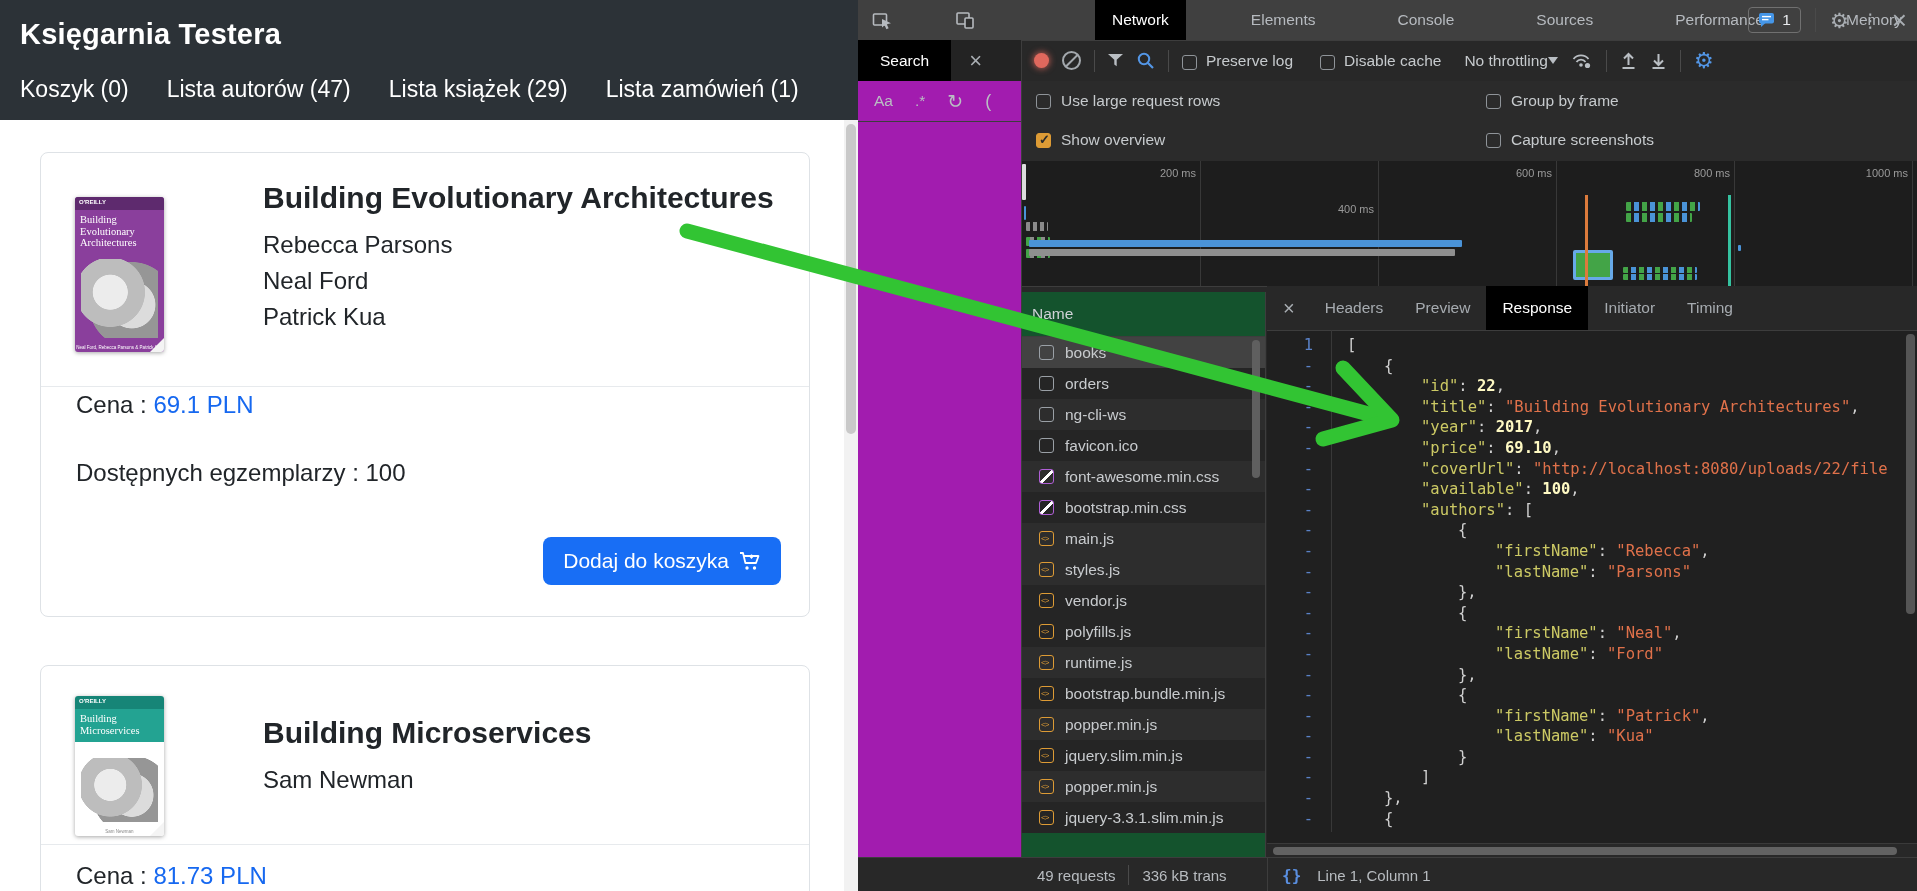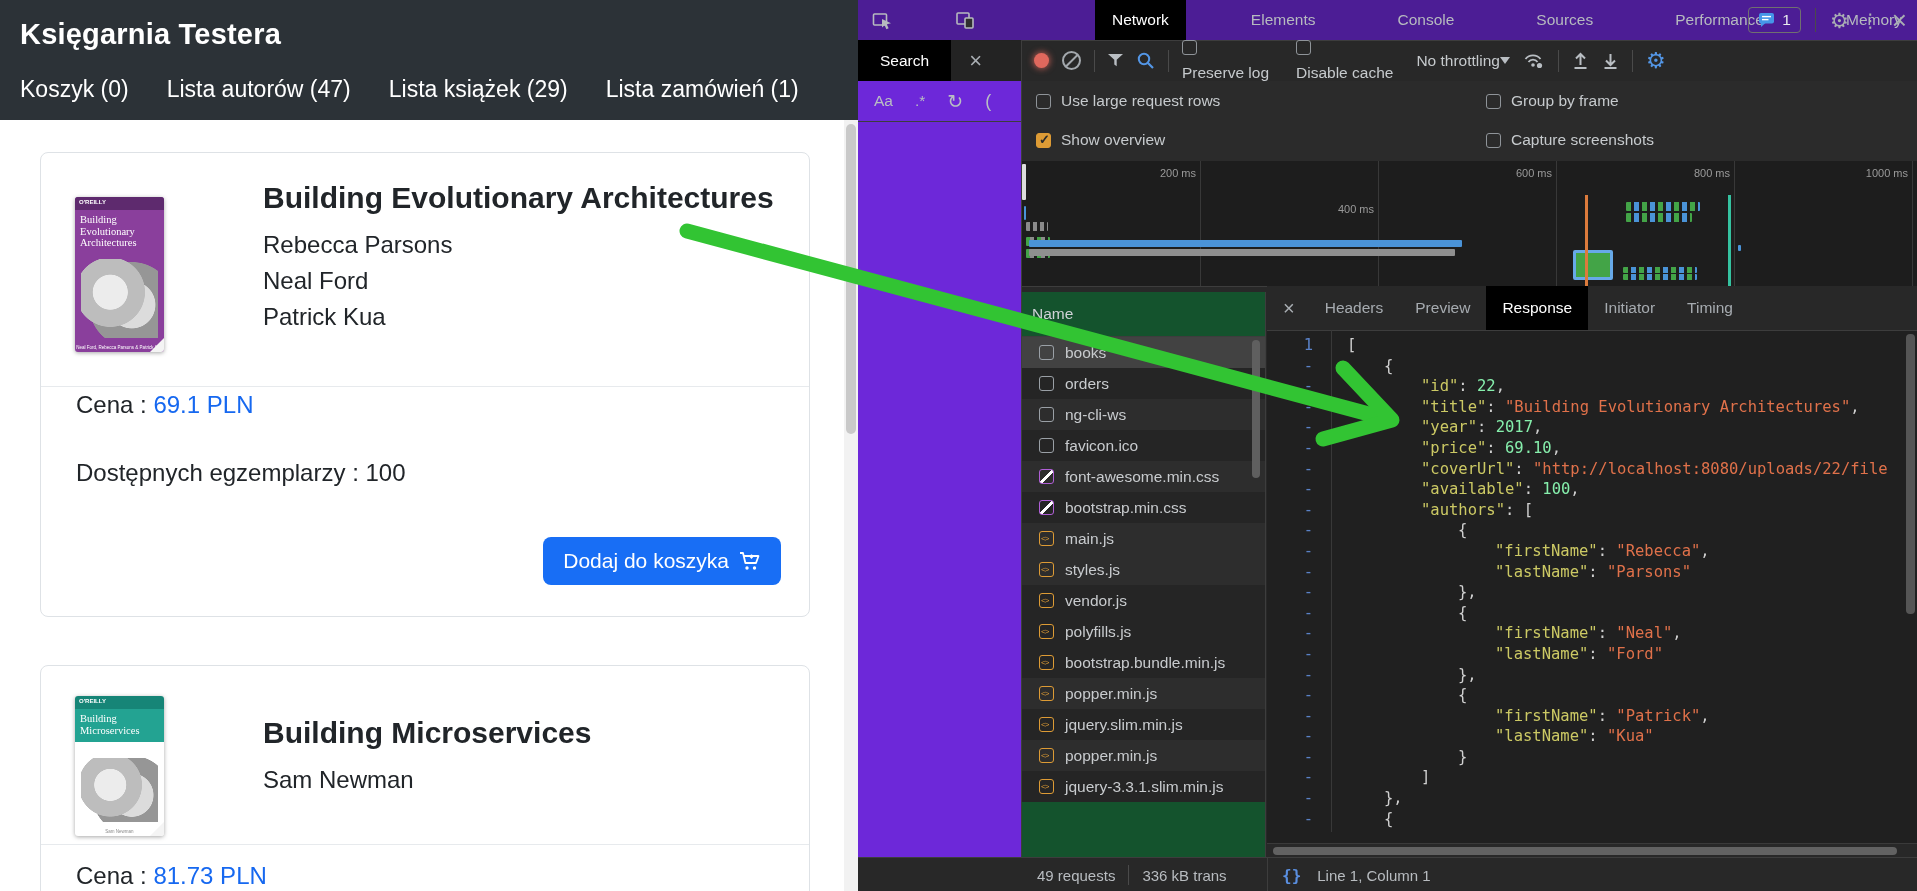--- a/index.html
+++ b/index.html
@@ -34,49 +34,49 @@
   .cover2 .ctitle{background:#23a392;padding-bottom:6px;}
   .cover .blob{position:absolute;left:6px;right:6px;bottom:14px;top:62px;
      background:radial-gradient(circle at 38% 42%,#ececec 0 26%,#bdbdbd 27% 52%,rgba(0,0,0,0) 53%),
                 radial-gradient(circle at 66% 58%,#dcdcdc 0 34%,#969696 35% 62%,rgba(0,0,0,0) 63%);}
   .cover .byline{position:absolute;left:0;right:0;bottom:2px;text-align:center;font-size:4.5px;color:#fff;}
   .cover2 .byline{color:#8a8a8a;}
   .cover .fold{position:absolute;right:0;bottom:0;width:0;height:0;border-left:14px solid transparent;border-bottom:14px solid #f4f4f4;}
   .cart-ic{width:22px;height:20px;}
   
   .dt{position:absolute;left:858px;top:0;width:1059px;height:891px;background:#282828;color:#c6cacd;font-size:15.5px;}
-  .dt-tabbar{position:absolute;left:0;top:0;width:1059px;height:40px;background:#4c1d95;border-bottom:1px solid #3d3d3d;
+  .dt-tabbar{position:absolute;left:0;top:0;width:1059px;height:40px;background:#404040;border-bottom:1px solid #3d3d3d;
              display:flex;align-items:center;gap:48px;}
   .tb-ic{margin-left:14px;display:flex;align-items:center;}
   .tb-sep{width:1px;height:24px;background:#4a4a4a;margin:0 10px 0 14px;}
   .main-tab{padding:0 17px;height:40px;display:flex;align-items:center;color:#b6babf;cursor:pointer;white-space:nowrap;}
   .main-tab.active{background:#000;color:#fff;}
   .more-tabs{padding:0 12px;color:#b6babf;font-size:18px;cursor:pointer;}
   .tabbar-right{position:absolute;right:10px;top:0;height:40px;display:flex;align-items:center;gap:12px;}
   .issues-badge{display:flex;align-items:center;gap:7px;border:1px solid #707070;border-radius:4px;padding:3px 9px;cursor:pointer;}
   .glyph-btn{color:#a9aeb3;cursor:pointer;line-height:1;}
   
   .dt-row2{position:absolute;left:0;top:40px;width:1059px;height:41px;border-bottom:5px solid #3b82f6;}
   .search-head{position:absolute;left:0;top:0;width:163px;height:41px;background:#232323;border-right:1px solid #3d3d3d;display:flex;align-items:center;}
   .search-tab{background:#000;color:#fff;height:41px;display:flex;align-items:center;padding:0 22px;}
   .search-close{margin-left:18px;font-size:22px;color:#a9aeb3;cursor:pointer;}
   .net-toolbar{position:absolute;left:164px;top:0;right:0;height:41px;display:flex;align-items:center;gap:13px;padding-left:12px;}
   .rec-dot{width:15px;height:15px;border-radius:50%;background:#e0685d;box-shadow:0 0 6px 1px rgba(224,104,93,.75);cursor:pointer;}
   .clear-ic{width:15px;height:15px;border:2px solid #a3a8ad;border-radius:50%;position:relative;cursor:pointer;}
   .clear-ic::after{content:'';position:absolute;left:6.5px;top:-1px;width:2px;height:17px;background:#a3a8ad;transform:rotate(45deg);}
   .vsep{width:1px;height:22px;background:#4a4a4a;}
   .funnel{width:15px;height:13px;background:#b9bec3;clip-path:polygon(0 0,100% 0,58% 45%,58% 95%,42% 80%,42% 45%);cursor:pointer;}
-  .cb-item{display:flex;align-items:flex-start;gap:9px;cursor:pointer;white-space:nowrap;flex-direction:column;}
+  .cb-item{display:flex;align-items:flex-end;gap:9px;cursor:pointer;white-space:nowrap;}
   .cb{width:15px;height:15px;border:1.5px solid #8f9499;border-radius:3px;box-sizing:border-box;position:relative;}
   .cb.checked{background:#dd9b35;border-color:#dd9b35;}
   .cb.checked::after{content:'✓';position:absolute;left:2px;top:-2px;font-size:13px;color:#2b2b2b;font-weight:700;}
   .throttle{display:flex;align-items:center;cursor:pointer;white-space:nowrap;}
   .caret{width:0;height:0;border-left:5.5px solid transparent;border-right:5.5px solid transparent;border-top:7px solid #b9bec3;}
   
-  .search-col{position:absolute;left:0;top:81px;width:163px;height:810px;background:#6d28d9;border-right:1px solid #3d3d3d;}
+  .search-col{position:absolute;left:0;top:81px;width:163px;height:810px;background:#a21caf;border-right:1px solid #3d3d3d;}
   .search-tools{height:40px;border-bottom:1px solid #3d3d3d;display:flex;align-items:center;gap:22px;padding-left:16px;overflow:hidden;color:#b9bec3;}
   .search-tools .stb{cursor:pointer;}
   
   .net-options{position:absolute;left:164px;top:81px;right:0;height:80px;border-bottom:1px solid #3d3d3d;background:#2b2b2b;}
   .opt{position:absolute;display:flex;align-items:center;gap:10px;white-space:nowrap;cursor:pointer;justify-content:flex-end;}
   
   .overview{position:absolute;left:164px;top:161px;width:895px;height:125px;background:#1d1d1d;border-bottom:1px solid #3d3d3d;overflow:hidden;}
   .grid{position:absolute;top:0;bottom:0;width:1px;background:#383838;}
   .tick-label{position:absolute;top:6px;width:90px;text-align:right;color:#9a9a9a;font-size:11px;}
   .ov-grip{position:absolute;left:0;top:3px;width:4px;height:36px;background:#ddd;border-radius:1px;}
@@ -104,21 +104,21 @@
   .dtab{padding:0 16px;height:44px;display:flex;align-items:center;color:#a6abb0;cursor:pointer;}
   .dtab.active{background:#000;color:#fff;}
   .dclose{padding:0 14px 0 16px;font-size:20px;color:#a9aeb3;cursor:pointer;}
   .code-area{position:absolute;left:0;top:44px;right:0;height:502px;overflow:hidden;
              font-family:"DejaVu Sans Mono",monospace;font-size:15.5px;line-height:20.6px;}
   .gutter{position:absolute;left:0;top:5px;width:56px;color:#5a82c8;text-align:right;}
   .gutter div{padding-right:10px;height:20.6px;}
   .gutter-border{position:absolute;left:64px;top:0;bottom:0;width:1px;background:#383838;}
   .code{position:absolute;left:80px;top:5px;right:0;white-space:pre;}
   .cl{height:20.6px;}
-  .tk-p{color:#d0d0d0;} .tk-k{color:#ccc964;} .tk-s{color:#e0714a;} .tk-n{color:#86efac;}
+  .tk-p{color:#d0d0d0;} .tk-k{color:#ccc964;} .tk-s{color:#e0714a;} .tk-n{color:#fef9c3;font-weight:bold;}
   .resp-vscroll{position:absolute;right:2px;top:48px;width:9px;height:280px;background:#555;border-radius:4px;}
   .resp-hscroll{position:absolute;left:0;right:0;bottom:0;height:13px;background:#282828;border-top:1px solid #3a3a3a;}
   .resp-hthumb{position:absolute;left:6px;top:2.5px;width:624px;height:8px;background:#626262;border-radius:4px;}
   
   .dt-footer{position:absolute;left:0;top:857px;width:1059px;height:34px;background:#282828;border-top:1px solid #3d3d3d;font-size:15px;color:#b8bcc0;}
   .net-summary{position:absolute;left:164px;top:0;width:245px;height:34px;display:flex;align-items:center;gap:13px;padding-left:15px;overflow:hidden;white-space:nowrap;box-sizing:border-box;}
   .fsep{width:1px;height:20px;background:#4a4a4a;flex:0 0 auto;}
   .resp-status{position:absolute;left:409px;top:0;right:0;height:34px;display:flex;align-items:center;gap:16px;padding-left:14px;border-left:1px solid #3d3d3d;}
   .braces{color:#5a8fe0;font-family:"DejaVu Sans Mono",monospace;font-weight:700;font-size:16px;cursor:pointer;}
   
@@ -368,20 +368,24 @@
           <span>styles.js</span>
         </div>
         <div class="req-row odd">
           <span class="fic js"></span>
           <span>vendor.js</span>
         </div>
         <div class="req-row odd">
           <span class="fic js"></span>
           <span>polyfills.js</span>
         </div>
+        <div class="req-row even">
+          <span class="fic js"></span>
+          <span>runtime.js</span>
+        </div>
         <div class="req-row odd">
           <span class="fic js"></span>
           <span>bootstrap.bundle.min.js</span>
         </div>
         <div class="req-row even">
           <span class="fic js"></span>
           <span>popper.min.js</span>
         </div>
         <div class="req-row odd">
           <span class="fic js"></span>

